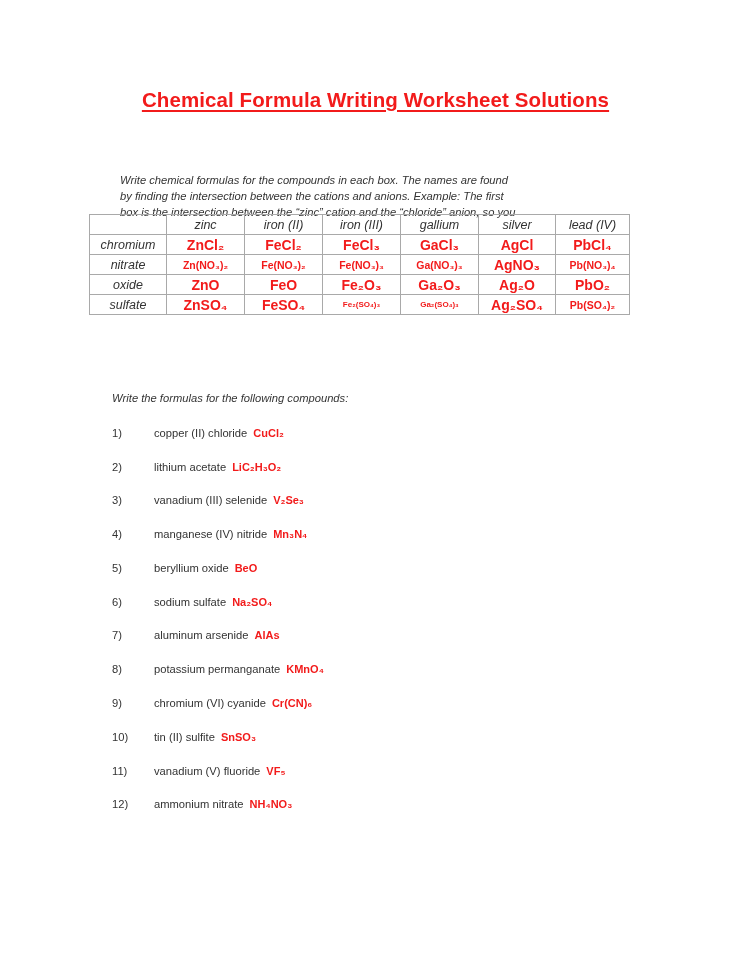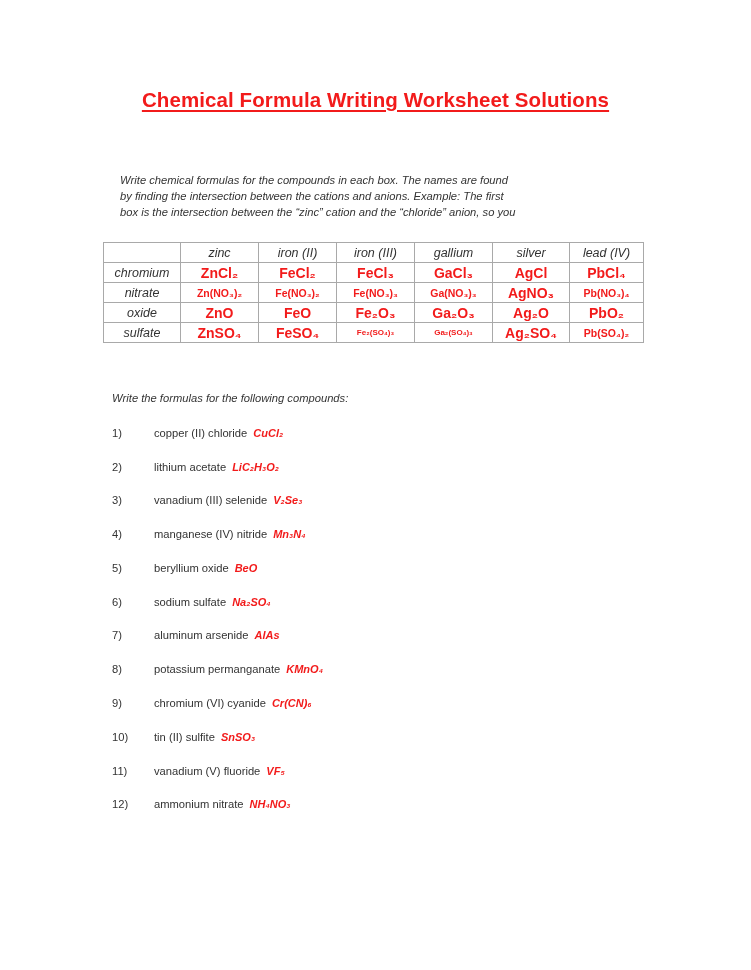--- a/index.html
+++ b/index.html
@@ -4,33 +4,33 @@
 <style>
   html, body { margin: 0; padding: 0; background: #ffffff; }
   body { width: 751px; height: 970px; position: relative; overflow: hidden;
          font-family: "Liberation Sans", sans-serif; color: #222; }
   .title { position: absolute; left: 0; top: 88px; width: 751px; text-align: center;
            font-size: 20.5px; font-weight: bold; color: #f21b1b; text-decoration: underline;
            text-decoration-thickness: 2px; text-underline-offset: 3px; letter-spacing: 0.1px; }
   .intro { position: absolute; left: 120px; top: 128px; width: 530px;
            font-size: 11.2px; font-style: italic; line-height: 16px; color: #333; margin-top: 44px; }
   .intro span { display: block; white-space: nowrap; }
-  table.grid { position: absolute; left: 103px; top: 214px; border-collapse: collapse;
-               table-layout: fixed; margin-top: 28px; }
+  table.grid { position: absolute; left: 89px; top: 214px; border-collapse: collapse;
+               table-layout: fixed; }
   table.grid td, table.grid th { border: 1.5px solid #a9a9a9; text-align: center;
                padding: 0; height: 19px; overflow: hidden; white-space: nowrap; }
   table.grid th { font-weight: normal; font-style: italic; font-size: 12.5px; color: #333; height: 19px; }
   table.grid td.rowlabel { font-style: italic; font-size: 12.5px; color: #333; }
   td.f { color: #f21b1b; font-weight: bold; font-size: 14px; }
   td.f.sm { font-size: 8px; font-weight: bold; }
   td.f.md { font-size: 10.5px; }
   .listhead { position: absolute; left: 112px; top: 392px; font-size: 11.2px; font-style: italic; color: #333; }
   .item { position: absolute; left: 112px; font-size: 11.2px; color: #333; white-space: nowrap; }
   .item .num { display: inline-block; width: 42px; }
-  .item .ans { color: #f21b1b; font-weight: bold; margin-left: 6px; font-size: 11px; font-style: italic; }
+  .item .ans { color: #f21b1b; font-weight: bold; margin-left: 6px; font-size: 11px; }
 </style>
 </head>
 <body>
 
 <div class="title">Chemical Formula Writing Worksheet Solutions</div>
 
 <div class="intro">
   <span>Write chemical formulas for the compounds in each box.  The names are found</span>
   <span>by finding the intersection between the cations and anions.  Example:  The first</span>
   <span>box is the intersection between the “zinc” cation and the “chloride” anion, so you</span>

